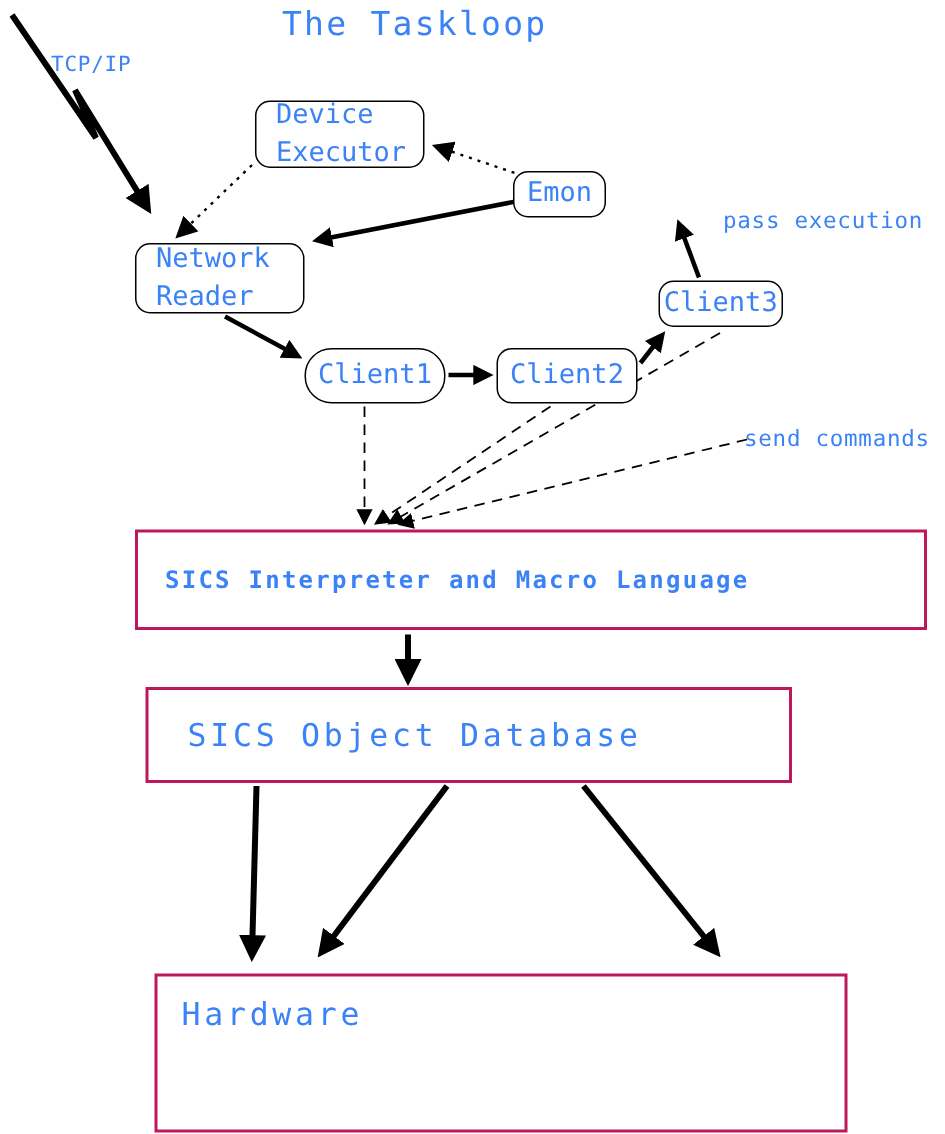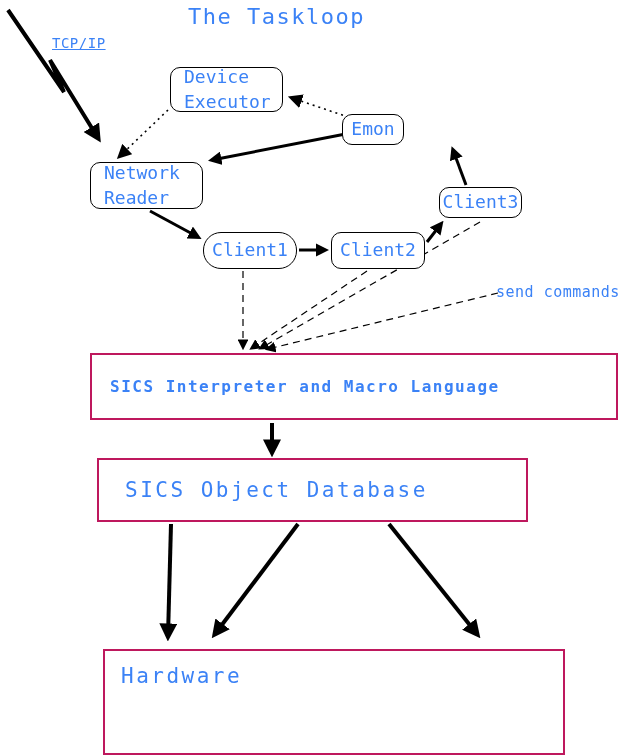--- a/index.html
+++ b/index.html
@@ -16,21 +16,21 @@
   .thick{stroke:#000;stroke-width:3;fill:none;stroke-linejoin:miter;}
   .w4{stroke-width:4;}
   .dotted{stroke:#000;stroke-width:1.6;stroke-dasharray:2 4;fill:none;}
   .dashed{stroke:#000;stroke-width:1.2;stroke-dasharray:7 5;fill:none;}
 
   .title{
     left:188px;top:4px;
     font-size:22px;letter-spacing:1.5px;white-space:nowrap;
   }
   .small-label{font-size:15px;letter-spacing:0.5px;white-space:nowrap;}
-  .lbl-tcpip{left:52px;top:35px;font-size:14px;text-decoration:underline;}
+  .lbl-tcpip{left:34px;top:35px;font-size:14px;}
   .lbl-pass{left:482px;top:138px;}
   .lbl-send{left:496px;top:283px;}
 
   .rnode{
     position:absolute;
     border:1.5px solid #000;border-radius:10px;
     background:#fff;
     font-size:18px;line-height:1.35;
     display:flex;align-items:center;
     box-sizing:border-box;
@@ -99,20 +99,21 @@
 
     <line x1="272" y1="423" x2="272" y2="452" class="thick w4" marker-end="url(#ah)"></line>
     <line x1="171" y1="524" x2="168" y2="636" class="thick w4" marker-end="url(#ah)"></line>
     <line x1="298" y1="524" x2="215" y2="634" class="thick w4" marker-end="url(#ah)"></line>
     <line x1="389" y1="524" x2="477" y2="634" class="thick w4" marker-end="url(#ah)"></line>
   </svg>
 
   <div class="abs title">The Taskloop</div>
 
   <div class="abs small-label lbl-tcpip">TCP/IP</div>
+  <div class="abs small-label lbl-pass">pass execution</div>
   <div class="abs small-label lbl-send">send commands</div>
 
   <div class="rnode leftpad n-device">
     <span>Device Executor</span>
   </div>
   <div class="rnode centered n-emon">
     <span>Emon</span>
   </div>
   <div class="rnode leftpad n-netreader">
     <span>Network Reader</span>

